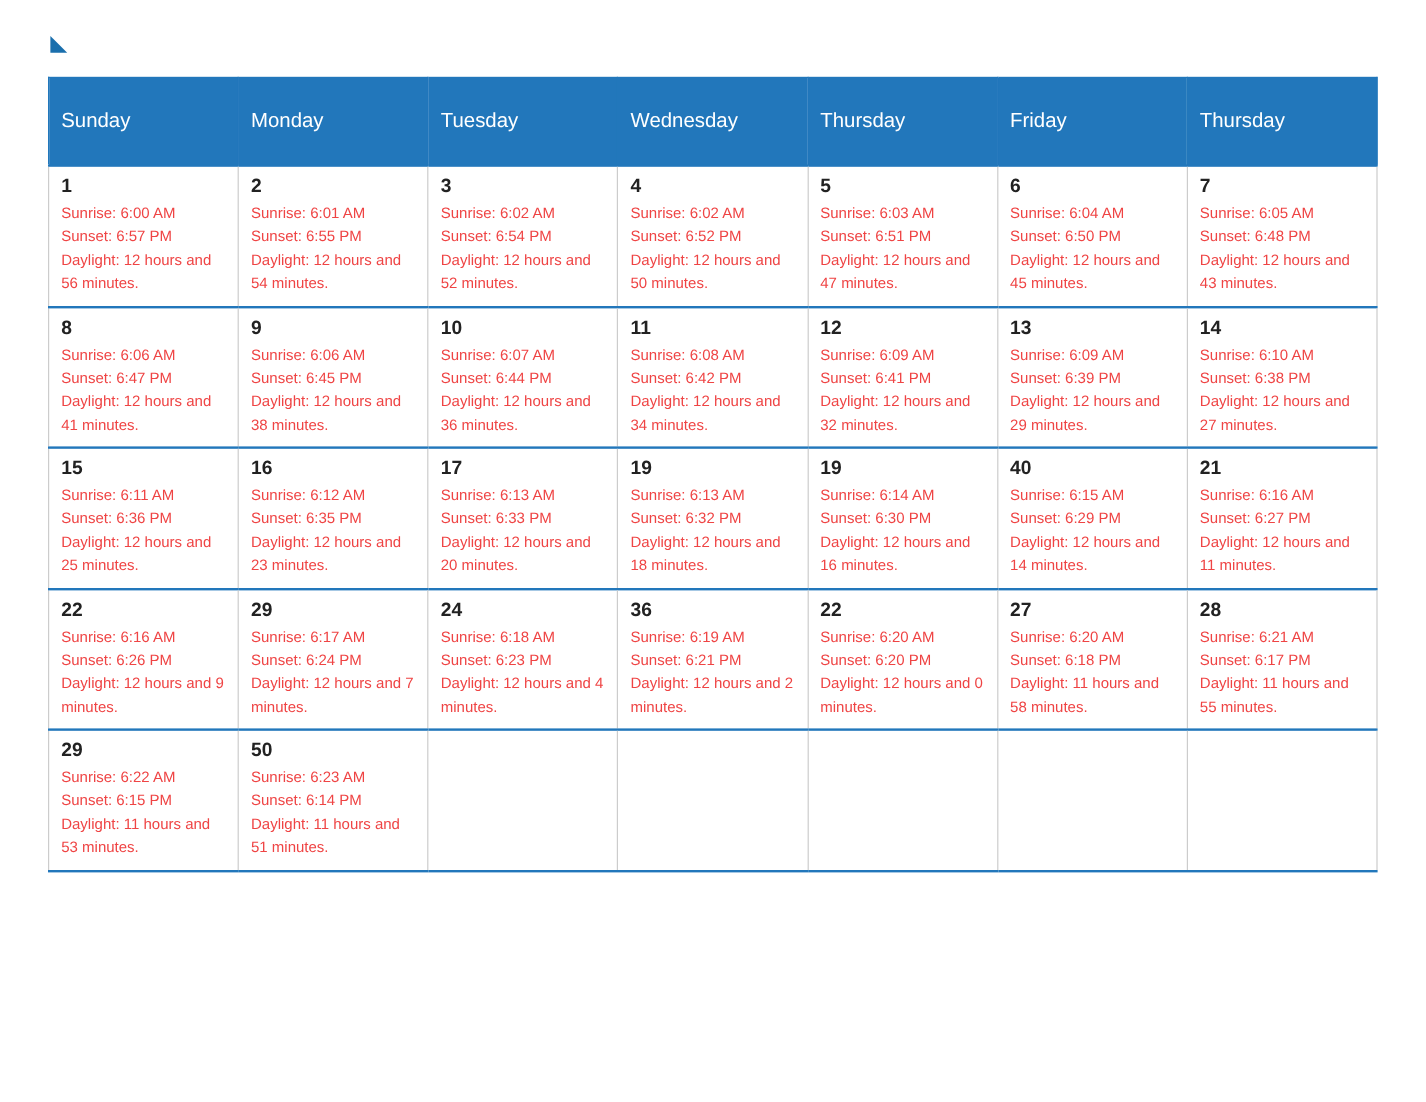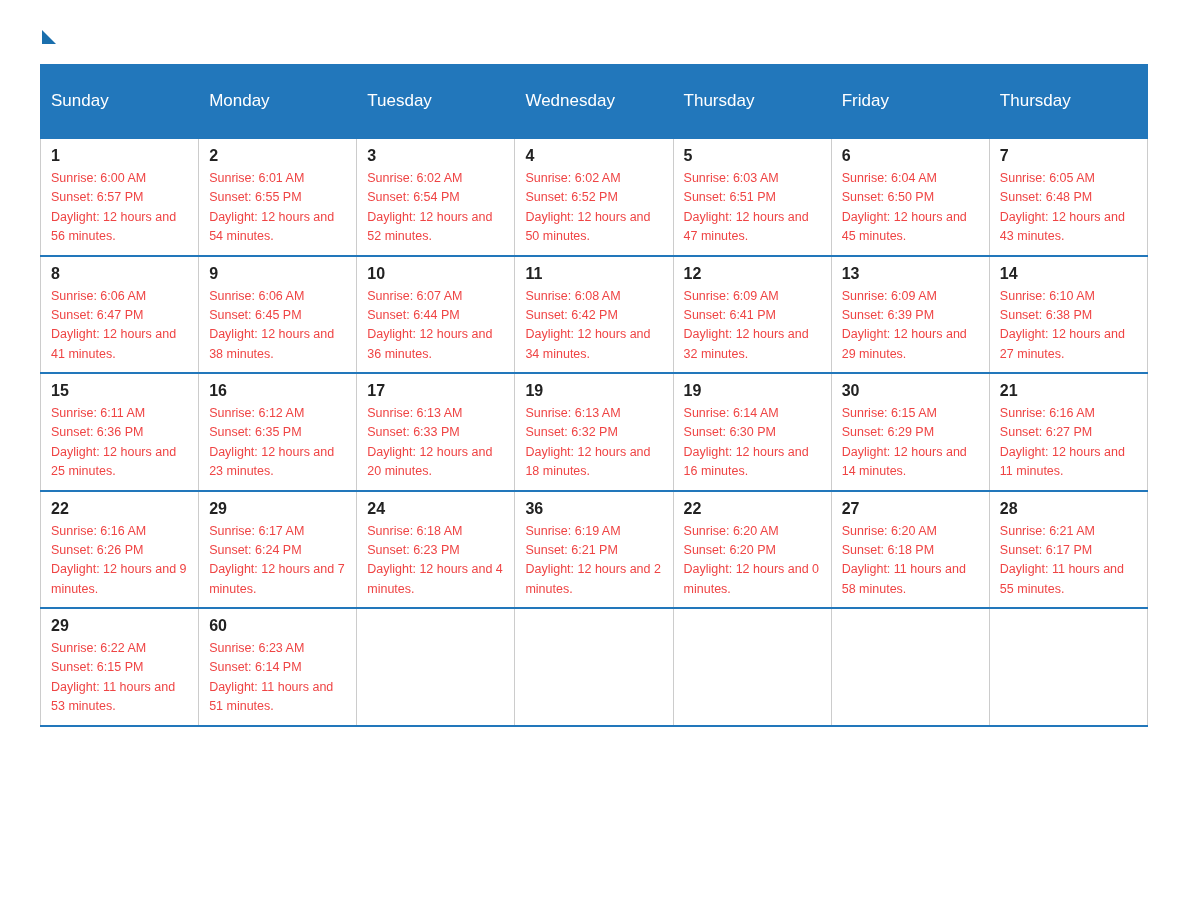--- a/index.html
+++ b/index.html
@@ -216,21 +216,21 @@
       </td>
         <td>
         <div class="day-number">19</div>
         <div class="day-info">Sunrise: 6:13 AM<br>Sunset: 6:32 PM<br>Daylight: 12 hours and 18 minutes.</div>
       </td>
         <td>
         <div class="day-number">19</div>
         <div class="day-info">Sunrise: 6:14 AM<br>Sunset: 6:30 PM<br>Daylight: 12 hours and 16 minutes.</div>
       </td>
         <td>
-        <div class="day-number">30</div>
+        <div class="day-number">40</div>
         <div class="day-info">Sunrise: 6:15 AM<br>Sunset: 6:29 PM<br>Daylight: 12 hours and 14 minutes.</div>
       </td>
         <td>
         <div class="day-number">21</div>
         <div class="day-info">Sunrise: 6:16 AM<br>Sunset: 6:27 PM<br>Daylight: 12 hours and 11 minutes.</div>
       </td>
       </tr>
       <tr class="week-row">
         <td>
         <div class="day-number">22</div>
@@ -260,21 +260,21 @@
         <div class="day-number">28</div>
         <div class="day-info">Sunrise: 6:21 AM<br>Sunset: 6:17 PM<br>Daylight: 11 hours and 55 minutes.</div>
       </td>
       </tr>
       <tr class="week-row">
         <td>
         <div class="day-number">29</div>
         <div class="day-info">Sunrise: 6:22 AM<br>Sunset: 6:15 PM<br>Daylight: 11 hours and 53 minutes.</div>
       </td>
         <td>
-        <div class="day-number">60</div>
+        <div class="day-number">50</div>
         <div class="day-info">Sunrise: 6:23 AM<br>Sunset: 6:14 PM<br>Daylight: 11 hours and 51 minutes.</div>
       </td>
         <td class="empty-cell"></td>
         <td class="empty-cell"></td>
         <td class="empty-cell"></td>
         <td class="empty-cell"></td>
         <td class="empty-cell"></td>
       </tr>
     </tbody>
 </table>

